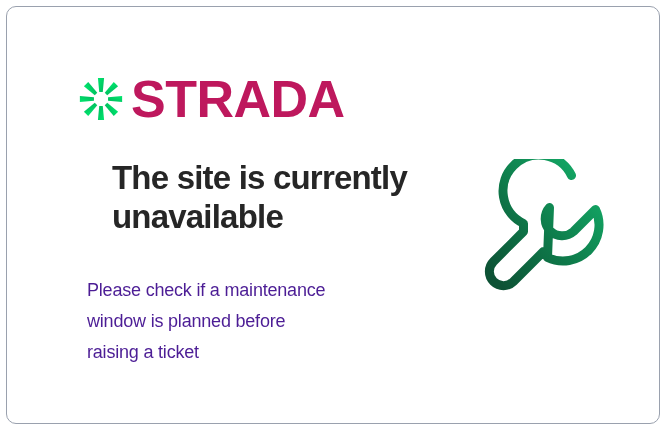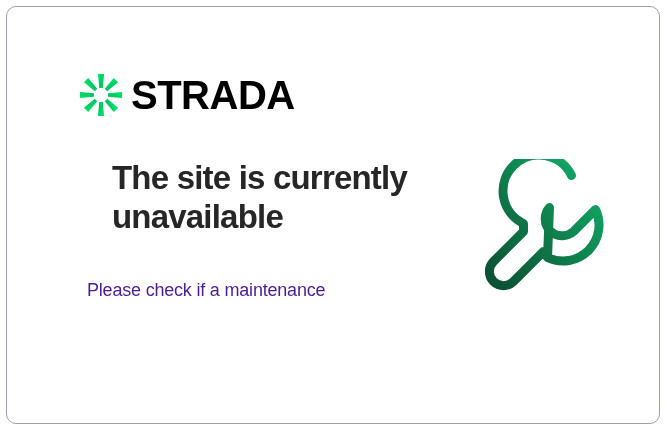--- a/index.html
+++ b/index.html
@@ -45,24 +45,24 @@
     gap: 8px;
   }
   .brand-mark {
     width: 44px;
     height: 44px;
     display: block;
     flex: none;
   }
   .brand-word {
     font-family: "Liberation Sans", sans-serif;
-    font-size: 40px;
+    font-size: 52px;
     font-weight: bold;
     letter-spacing: -0.5px;
-    color: #000000;
+    color: #be185d;
     line-height: 1;
     white-space: nowrap;
     text-align: right;
   }
 
   
   .headline {
     position: absolute;
     left: 78px;
     top: 152px;
@@ -144,20 +144,22 @@
           </g>
         </g>
       </svg>
       <div class="brand-word">STRADA</div>
     </div>
 
     <div class="headline">The site is currently unavailable</div>
 
     <div class="body-copy">
       <span class="line">Please check if a maintenance</span>
+      <span class="line">window is planned before</span>
+      <span class="line">raising a ticket</span>
     </div>
 
     <svg class="wrench" viewBox="0 0 156 156">
       <defs>
         <linearGradient id="wrenchGrad" x1="0.05" y1="0.95" x2="0.95" y2="0.05">
           <stop offset="0%" stop-color="#0d5235"></stop>
           <stop offset="45%" stop-color="#0e7a4a"></stop>
           <stop offset="100%" stop-color="#14b06a"></stop>
         </linearGradient>
       </defs>

